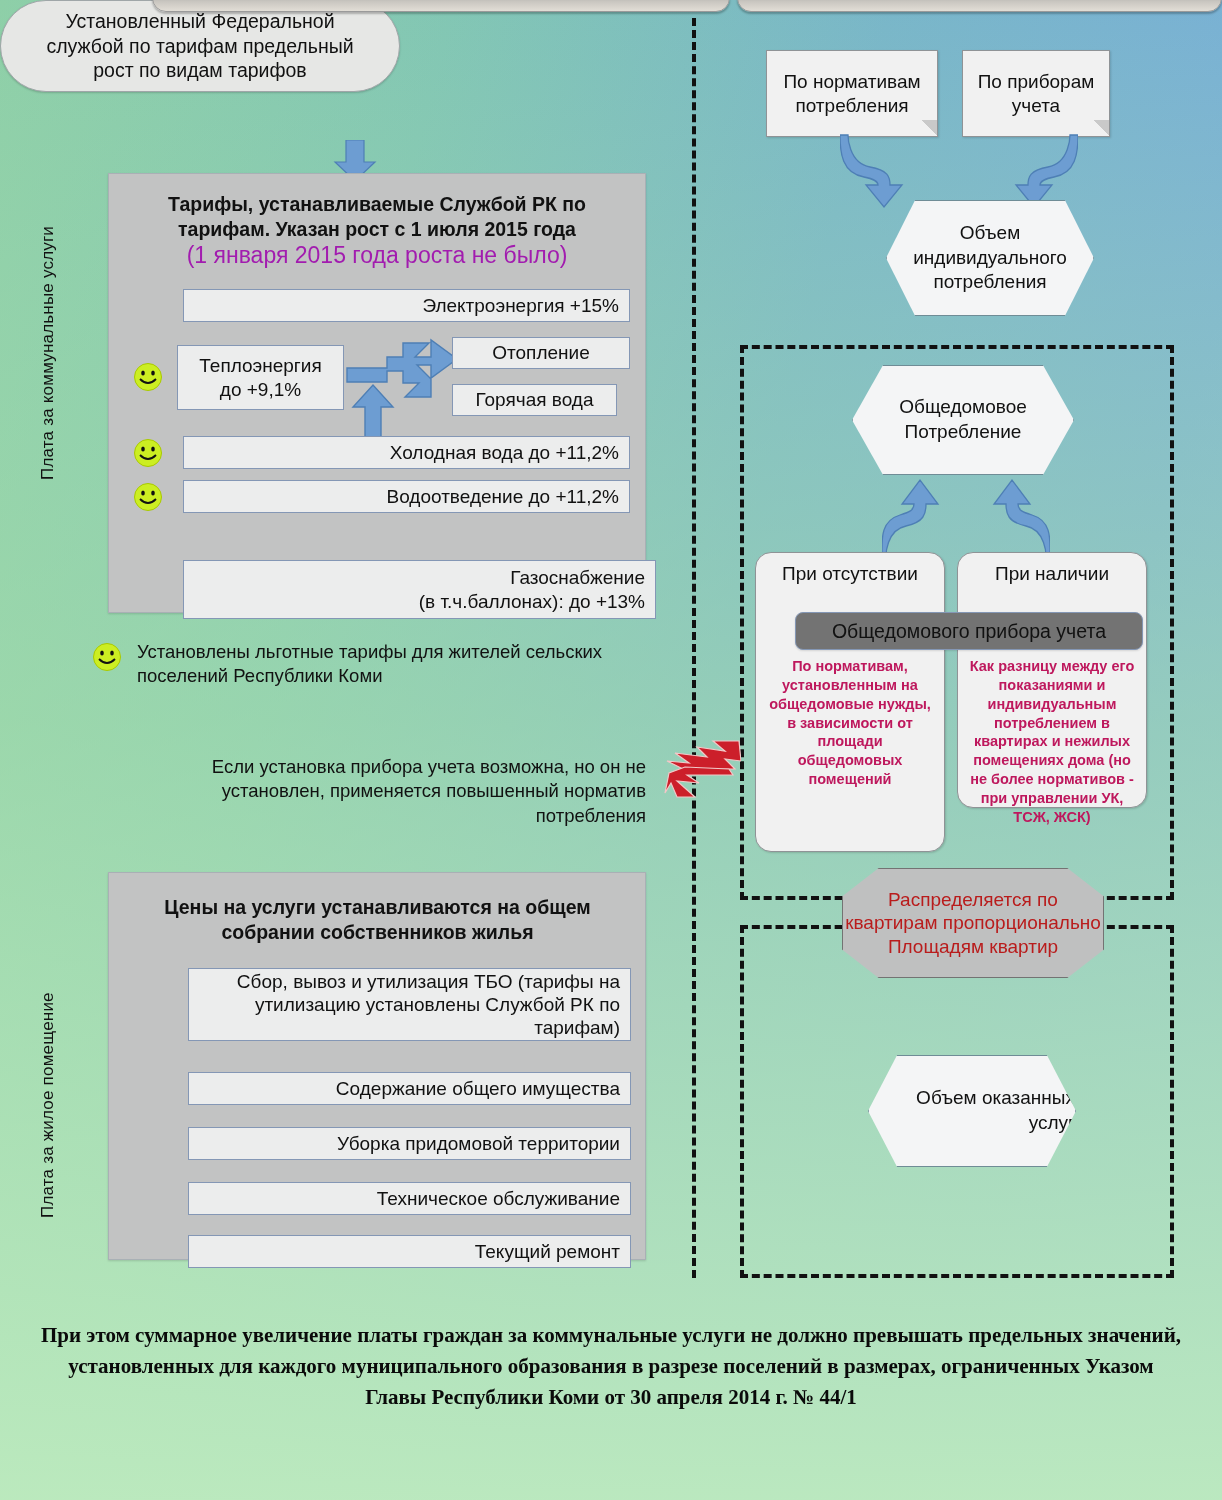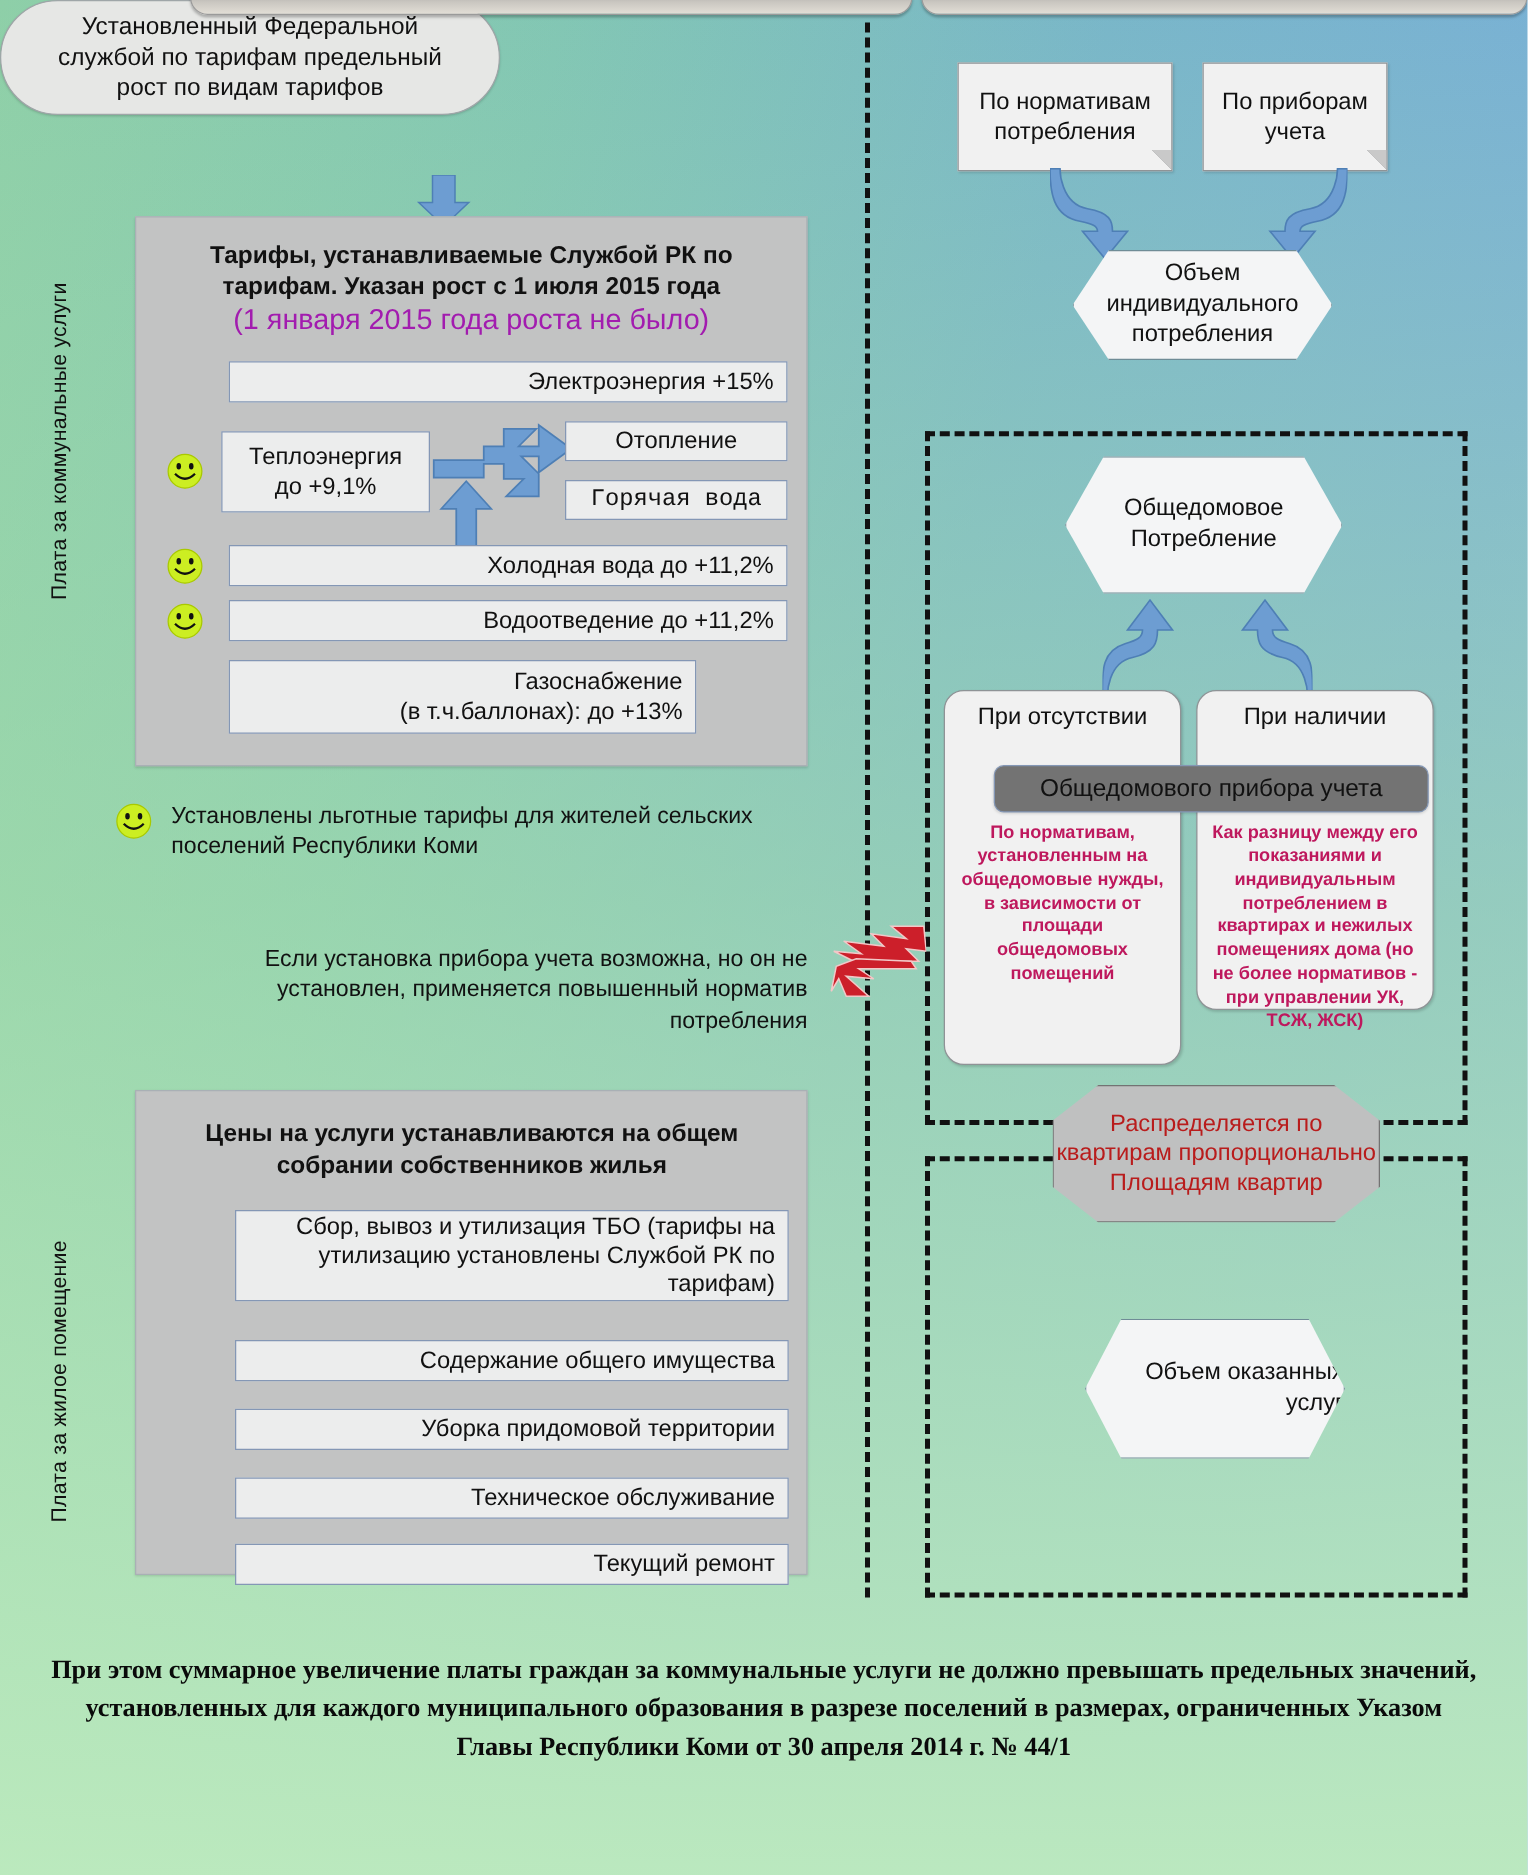--- a/index.html
+++ b/index.html
@@ -71,25 +71,25 @@
     background:#eceded; border:1px solid #8497b5;
     font-size:19px; color:#111; line-height:1.22;
     display:flex; align-items:center; justify-content:flex-end;
     padding:6px 10px; text-align:right;
   }
   #row-electricity { position:absolute; left:183px; top:289px; width:447px; height:33px; }
   #row-heatenergy  { position:absolute; left:177px; top:345px; width:167px; height:65px;
                      justify-content:center; text-align:center; }
   #row-heating     { position:absolute; left:452px; top:337px; width:178px; height:32px;
                      justify-content:center; text-align:center;}
-  #row-hotwater    { position:absolute; left:452px; top:384px; width:178px; height:32px;
-                     justify-content:center; text-align:right;font-family:Liberation Mono, monospace;}
+  #row-hotwater    { position:absolute; left:452px; top:384px; width:165px; height:32px;
+                     justify-content:center; text-align:right;}
   #row-coldwater   { position:absolute; left:183px; top:436px; width:447px; height:33px; }
   #row-sewage      { position:absolute; left:183px; top:480px; width:447px; height:33px; }
-  #row-gas         { position:absolute; left:183px; top:528px; width:374px; height:59px;
+  #row-gas         { position:absolute; left:183px; top:560px; width:473px; height:59px;
                      }
   #row-gas .two { width:100%; text-align:right; }
 
   
   #arrow-split { position:absolute; left:345px; top:335px; width:120px; height:125px; }
 
   
   .smiley { position:absolute; width:30px; height:30px; }
   #smiley-heat  { left:133px; top:362px; }
   #smiley-cold  { left:133px; top:438px; }
@@ -138,21 +138,21 @@
   }
   #card-norms  { left:766px; top:50px; width:172px; height:87px; }
   #card-meters { left:962px; top:50px; width:148px; height:87px; }
 
   .hexagon {
     position:absolute; background:#f4f5f6; border:1px solid #6f8c96;
     display:flex; align-items:center; justify-content:center;
     text-align:center; font-size:19px; line-height:1.3; color:#111;
     clip-path:polygon(14% 0%, 86% 0%, 100% 50%, 86% 100%, 14% 100%, 0% 50%);
   }
-  #hex-individual { left:858px; top:200px; width:208px; height:88px; }
+  #hex-individual { left:886px; top:200px; width:208px; height:116px; }
   #hex-common     { left:852px; top:365px; width:222px; height:110px; }
   #hex-services   { left:868px; top:1055px; width:208px; height:112px;text-align:right; }
 
   
   #dash-frame-upper { position:absolute; left:740px; top:345px; width:434px; height:555px;
                       border:4px dashed #111; }
   #dash-frame-lower { position:absolute; left:740px; top:925px; width:434px; height:353px;
                       border:4px dashed #111; }
 
   .rounded-card {

